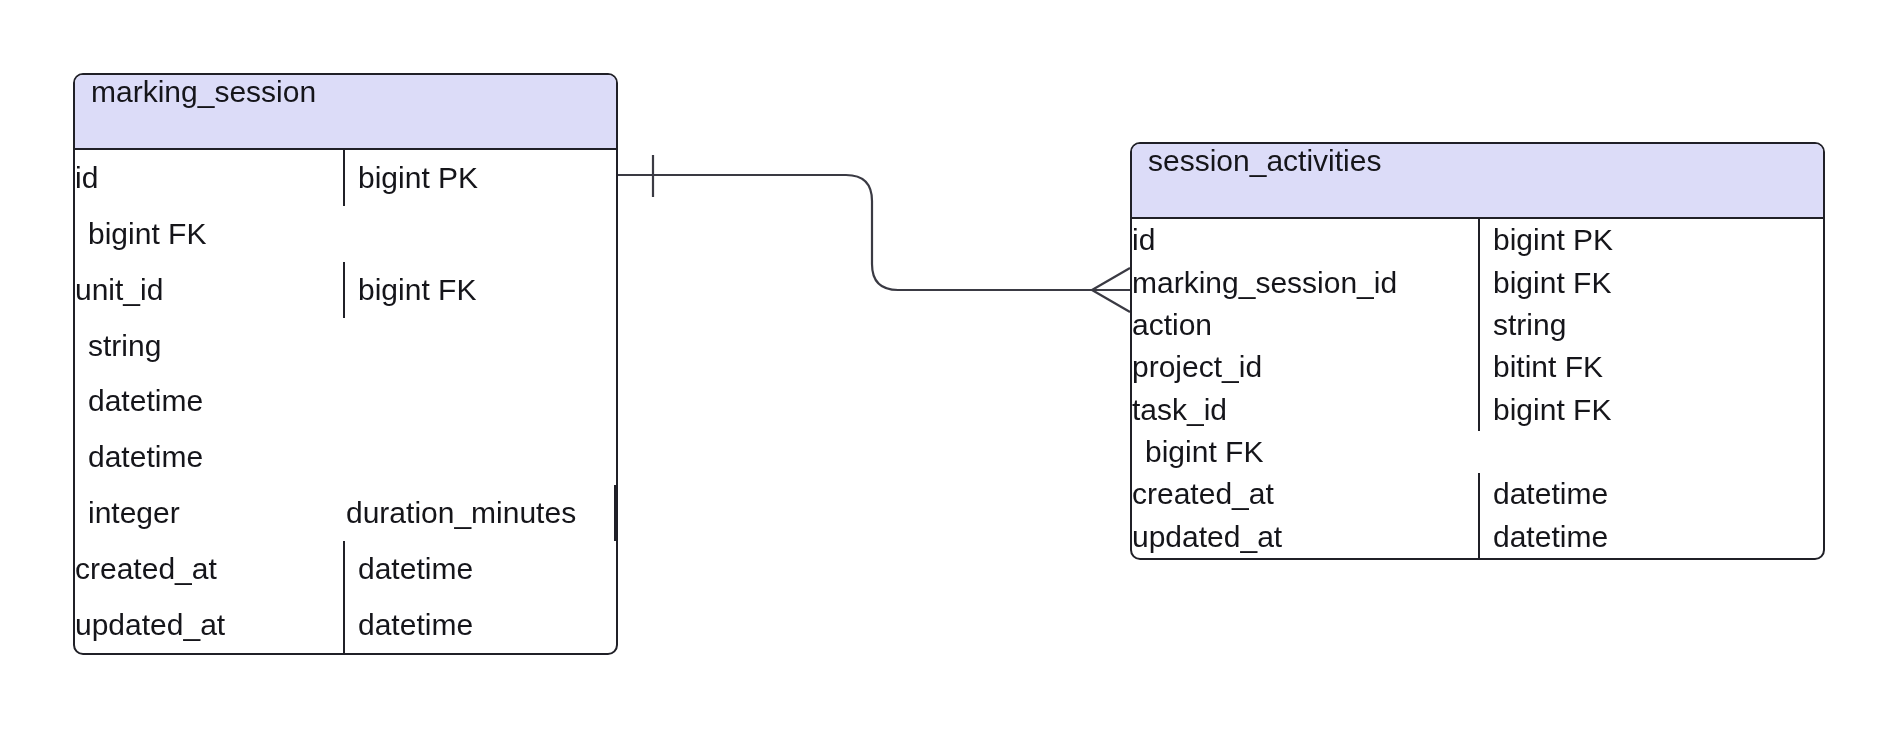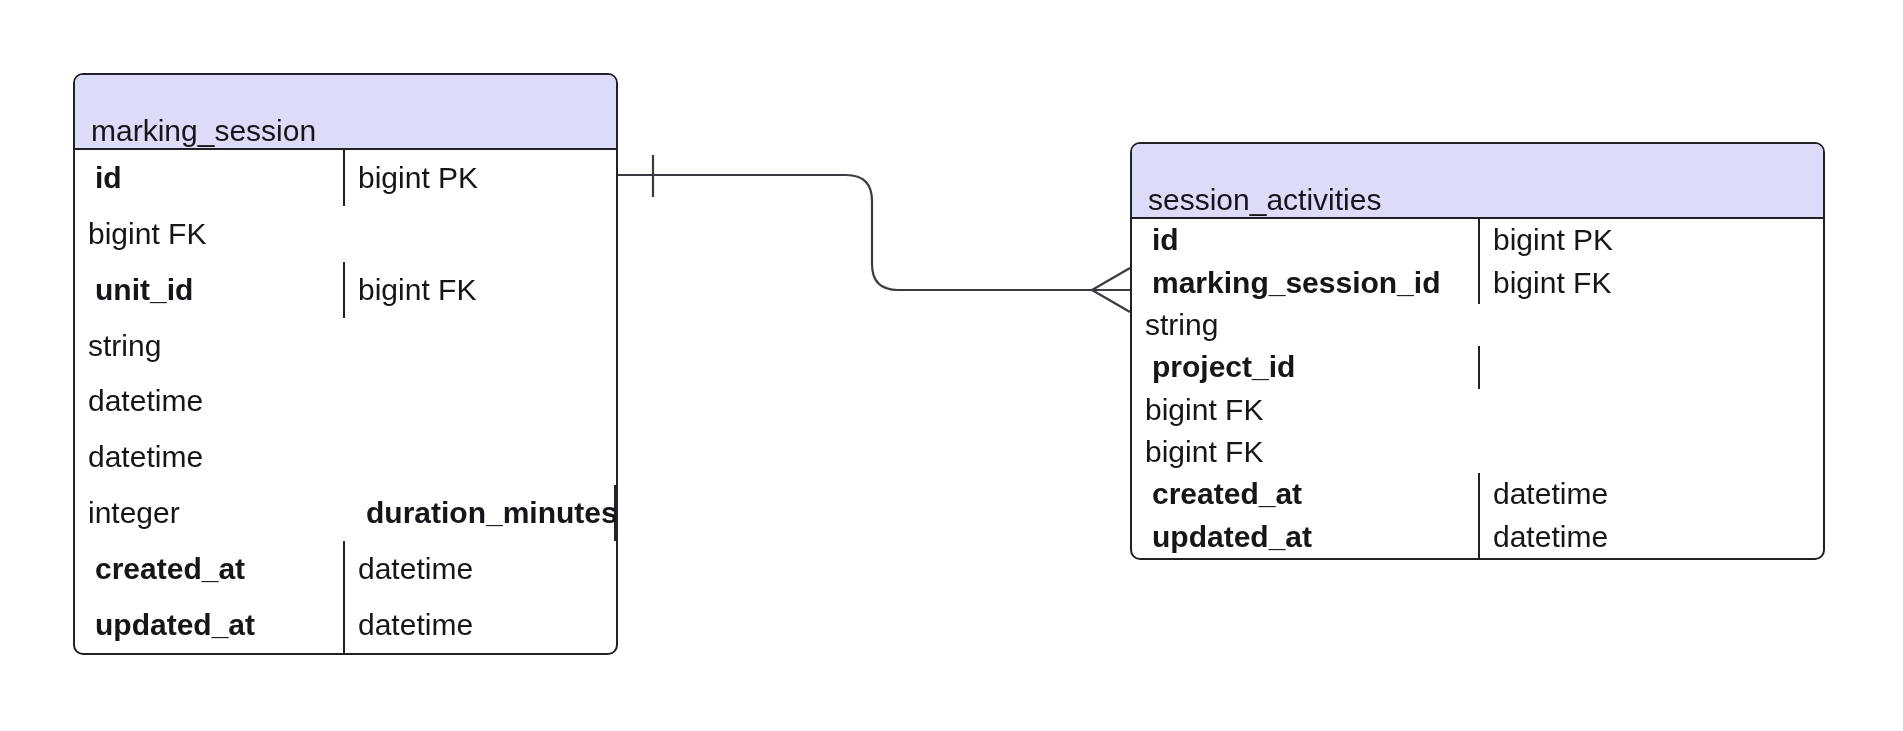--- a/index.html
+++ b/index.html
@@ -34,21 +34,21 @@
     display: flex;
     flex-direction: column;
   }
   .entity-header {
     box-sizing: border-box;
     height: 75px;
     flex: 0 0 75px;
     background: #dcdcf8;
     border-bottom: 2px solid #202027;
     display: flex;
-    align-items: flex-end;
+    align-items: flex-start;
     padding-left: 16px;
     font-size: 30px;
   }
   .entity-rows {
     flex: 1 1 auto;
     display: grid;
     grid-auto-rows: 1fr;
   }
   .erow {
     display: flex;
@@ -57,23 +57,22 @@
   .cell {
     display: flex;
     align-items: center;
     font-size: 30px;
     white-space: nowrap;
   }
   .cell.name {
     box-sizing: border-box;
     width: var(--name-w);
     flex: 0 0 var(--name-w);
-    padding-left: 20px;
+    padding-left: 0;
     border-right: 2px solid #202027;
-    font-weight: bold;
   }
   .cell.type {
     flex: 1 1 auto;
     padding-left: 13px;
   }
 </style>
 </head>
 <body>
 
 <div class="canvas">
@@ -134,26 +133,29 @@
     <div class="entity-rows" style="--name-w:348px;">
         <div class="erow">
           <div class="cell name">id</div>
           <div class="cell type">bigint PK</div>
         </div>
         <div class="erow">
           <div class="cell name">marking_session_id</div>
           <div class="cell type">bigint FK</div>
         </div>
         <div class="erow">
+          <div class="cell name">action</div>
           <div class="cell type">string</div>
         </div>
         <div class="erow">
           <div class="cell name">project_id</div>
+          <div class="cell type">bitint FK</div>
         </div>
         <div class="erow">
+          <div class="cell name">task_id</div>
           <div class="cell type">bigint FK</div>
         </div>
         <div class="erow">
           <div class="cell type">bigint FK</div>
         </div>
         <div class="erow">
           <div class="cell name">created_at</div>
           <div class="cell type">datetime</div>
         </div>
         <div class="erow">

